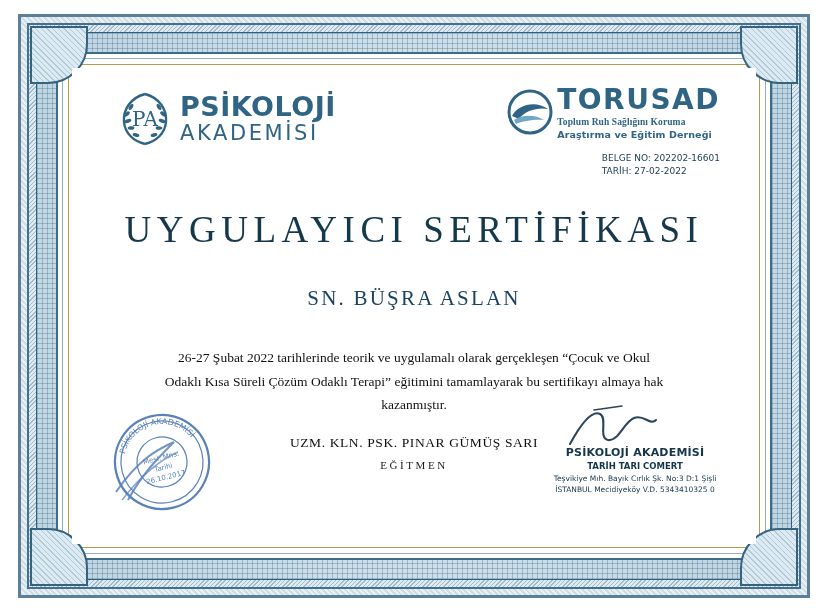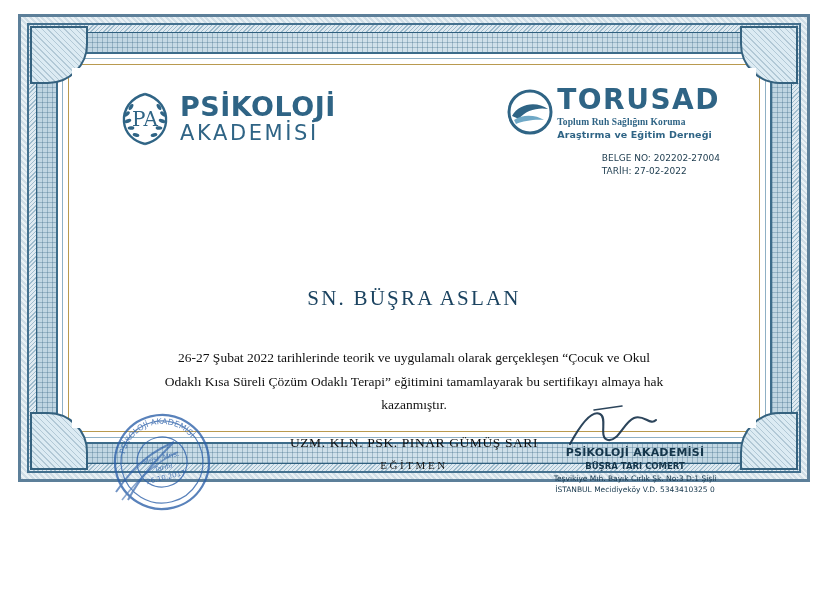--- a/index.html
+++ b/index.html
@@ -13,21 +13,21 @@
     font-family: "Liberation Serif", serif;
     overflow: hidden;
   }
 
   
   .certificate {
     position: absolute;
     left: 18px;
     top: 14px;
     width: 792px;
-    height: 468px;
+    height: 584px;
     background: #15803d;
     box-sizing: border-box;
   }
 
   
   .border-outer {
     position: absolute;
     inset: 0;
     border: 3px solid #5c7f99;
     background:
@@ -345,25 +345,26 @@
           </svg>
         </div>
         <div class="torusad-text">
           <div class="t1">TORUSAD</div>
           <div class="t2">Toplum Ruh Sağlığını Koruma</div>
           <div class="t3">Araştırma ve Eğitim Derneği</div>
         </div>
       </div>
 
       <div class="doc-meta">
-        <div>BELGE NO: 202202-27004</div>
+        <div>BELGE NO: 202202-16601</div>
         <div>TARİH: 27-02-2022</div>
       </div>
     </div>
 
+    <div class="main-title">UYGULAYICI SERTİFİKASI</div>
     <div class="recipient">SN. BÜŞRA ASLAN</div>
     <div class="body-text">26-27 Şubat 2022 tarihlerinde teorik ve uygulamalı olarak gerçekleşen “Çocuk ve Okul Odaklı Kısa Süreli Çözüm Odaklı Terapi” eğitimini tamamlayarak bu sertifikayı almaya hak kazanmıştır.</div>
 
     <div class="stamp">
       <svg width="108" height="108" viewBox="0 0 108 108" aria-hidden="true">
         <g transform="rotate(-14 54 54)">
           <circle cx="54" cy="54" r="47" fill="none" stroke="#2b5fa8" stroke-width="2.2"></circle>
           <circle cx="54" cy="54" r="41" fill="none" stroke="#2b5fa8" stroke-width="1.2"></circle>
           <circle cx="54" cy="54" r="25" fill="none" stroke="#2b5fa8" stroke-width="1.2"></circle>
           <path id="arcTop" d="M 16 54 A 38 38 0 0 1 92 54" fill="none"></path>
@@ -386,18 +387,18 @@
 
     <div class="sig-scribble">
       <svg width="96" height="46" viewBox="0 0 96 46" aria-hidden="true">
         <path d="M6 40 C18 18, 28 6, 36 10 C44 14, 34 34, 44 36 C54 38, 60 18, 70 14 C80 10, 86 22, 92 16" fill="none" stroke="#16314a" stroke-width="2.1" stroke-linecap="round"></path>
         <path d="M30 6 L58 2" fill="none" stroke="#16314a" stroke-width="1.6" stroke-linecap="round"></path>
       </svg>
     </div>
 
     <div class="company-block">
       <div class="c1">PSİKOLOJİ AKADEMİSİ</div>
-      <div class="c2">BÜŞRA TARI COMERT</div>
+      <div class="c2">TARİH TARI COMERT</div>
       <div class="c3">Teşvikiye Mıh. Bayık Cırlık Şk. No:3 D:1 Şişli İSTANBUL Mecidiyeköy V.D. 5343410325 0</div>
     </div>
 
   </div>
 </div>
 
 </body></html>

